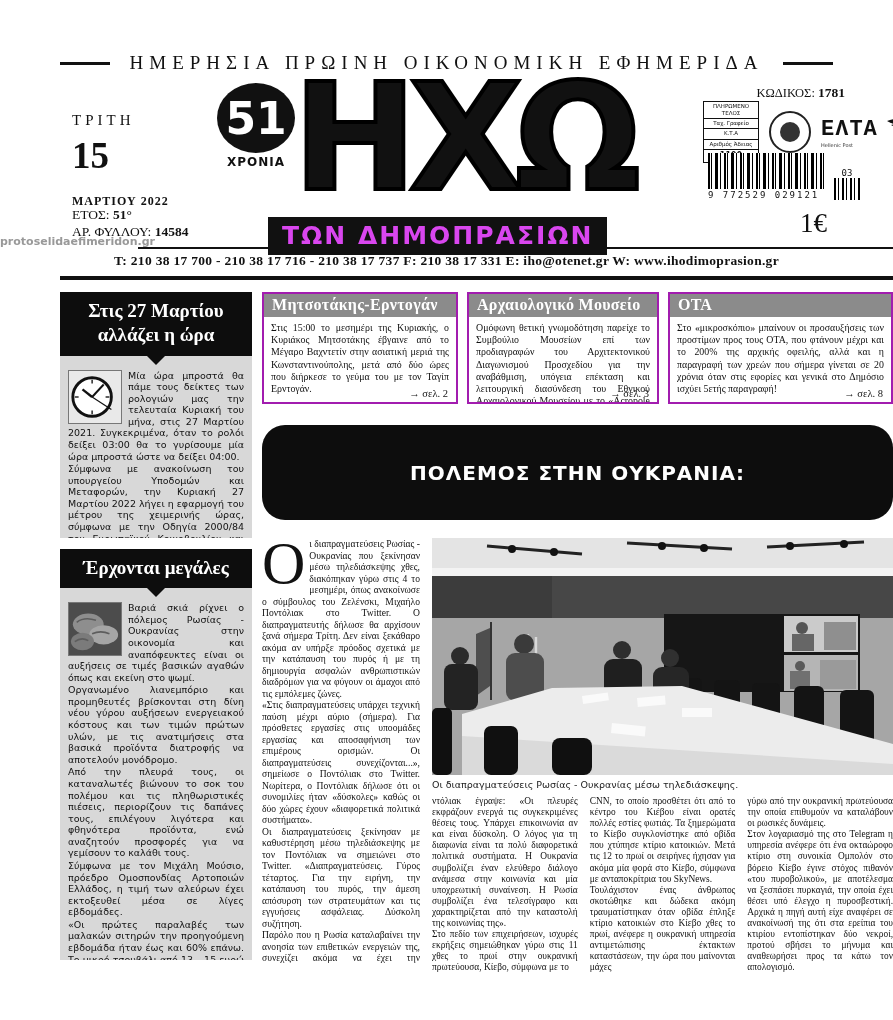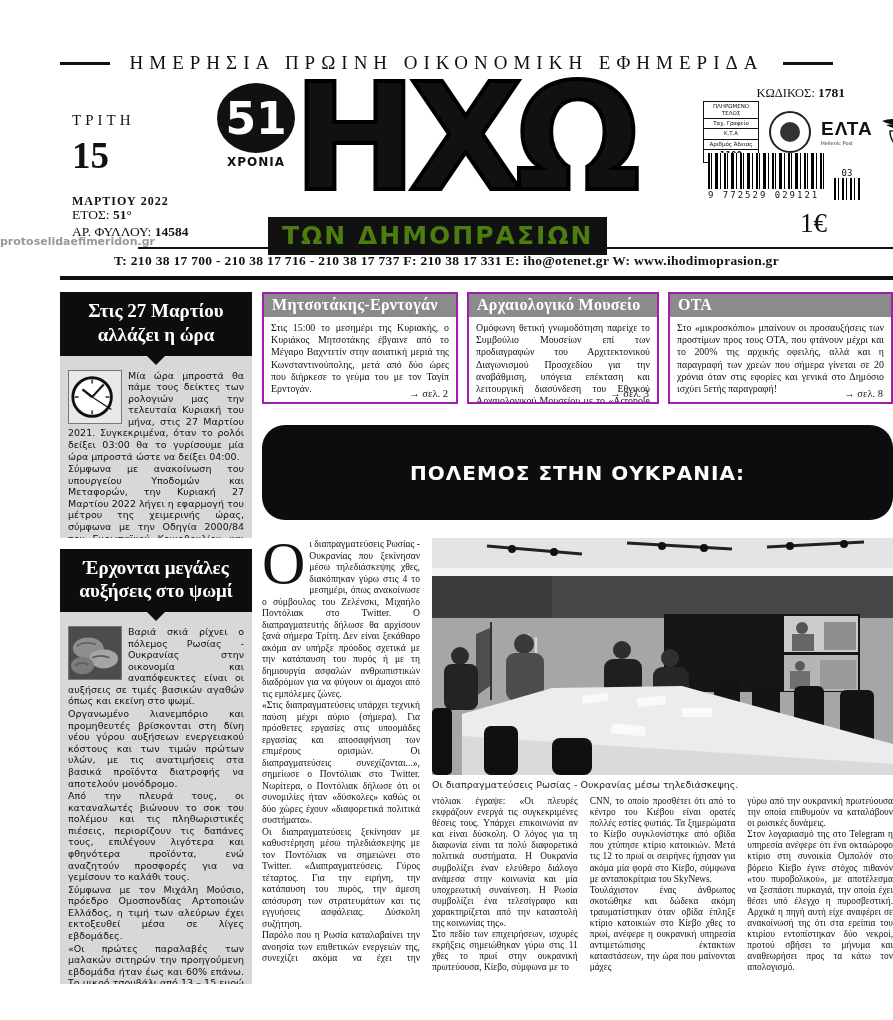--- a/index.html
+++ b/index.html
@@ -27,37 +27,37 @@
   
   .logo { position: absolute; left: 217px; top: 83px; width: 420px; height: 165px; }
   .anniv-circle { position: absolute; left: 0; top: 0; width: 78px; height: 70px; background: #111;
                   border-radius: 50%; display: flex; align-items: center; justify-content: center; z-index: 2; }
   .anniv-number { color: #fff; font-family: "DejaVu Sans", sans-serif; font-weight: bold; font-size: 44px; }
   .anniv-label { position: absolute; left: 0px; top: 72px; width: 78px; text-align: center;
                  font-family: "DejaVu Sans", sans-serif; font-weight: bold; font-size: 12px; letter-spacing: 1px; }
   .logo-main { position: absolute; left: 76px; top: -4px; font-family: "DejaVu Sans", sans-serif;
                font-weight: bold; font-size: 148px; line-height: 118px; letter-spacing: -8px;
                -webkit-text-stroke: 4px #000; }
-  .logo-sub-bar { position: absolute; left: 51px; top: 134px; background: #111; color: #4d7c0f;
+  .logo-sub-bar { position: absolute; left: 51px; top: 134px; background: #111; color: #d946ef;
                   padding: 4px 14px 5px; font-family: "DejaVu Sans", sans-serif; font-weight: bold;
                   font-size: 25px; letter-spacing: 2px; white-space: nowrap; }
 
   
   .code-line { position: absolute; right: 48px; top: 85px; font-size: 12.5px; }
   .code-line b { font-size: 13.5px; }
   .stamps-row { position: absolute; left: 703px; top: 101px; display: flex; align-items: center; gap: 10px; }
   .paid-stamp { width: 56px; border: 1.5px solid #111; font-family: "DejaVu Sans", sans-serif;
                 text-align: center; font-size: 5.5px; line-height: 1.3; }
   .paid-stamp .ps-line { border-bottom: 1px solid #111; padding: 1px; }
   .paid-stamp .ps-line:last-child { border-bottom: none; font-size: 8px; font-weight: bold; }
   .round-stamp { width: 42px; height: 42px; border-radius: 50%; border: 2px solid #222;
                  display: flex; align-items: center; justify-content: center; }
   .round-stamp-inner { width: 20px; height: 20px; border-radius: 50%; background: #333; }
   .elta-block { display: flex; align-items: center; gap: 3px; }
-  .elta-name { font-family: Liberation Sans, sans-serif; font-weight: bold; font-size: 19px; letter-spacing: 1px; }
+  .elta-name { font-family: Liberation Mono, monospace; font-weight: bold; font-size: 22px; letter-spacing: 1px; }
   .elta-sub { font-family: "DejaVu Sans", sans-serif; font-size: 5px; color: #333; }
   .barcode-wrap { position: absolute; left: 708px; top: 153px; display: flex; gap: 8px; align-items: flex-end; }
   .barcode-main { width: 118px; }
   .barcode-lines { height: 36px;
     background: repeating-linear-gradient(90deg,#000 0 2px,#fff 2px 3px,#000 3px 4px,#fff 4px 7px,#000 7px 10px,#fff 10px 12px,#000 12px 13px,#fff 13px 16px); }
   .barcode-digits { font-family: "DejaVu Sans Mono", monospace; font-size: 9px; letter-spacing: 2px; margin-top: 1px; }
   .barcode-addon { width: 26px; text-align: center; }
   .addon-digits { font-family: "DejaVu Sans Mono", monospace; font-size: 9px; }
   .addon-lines { height: 22px;
     background: repeating-linear-gradient(90deg,#000 0 2px,#fff 2px 4px,#000 4px 5px,#fff 5px 8px); }
@@ -213,21 +213,20 @@
           <line x1="24" y1="27" x2="44" y2="40" stroke="#111" stroke-width="1.2"></line>
         </svg>
         <p>Μία ώρα μπροστά θα πάμε τους δείκτες των ρολογιών μας την τελευταία Κυριακή του μήνα, στις 27 Μαρτίου 2021. Συγκεκριμένα, όταν το ρολόι δείξει 03:00 θα το γυρίσουμε μία ώρα μπροστά ώστε να δείξει 04:00.</p>
         <p>Σύμφωνα με ανακοίνωση του υπουργείου Υποδομών και Μεταφορών, την Κυριακή 27 Μαρτίου 2022 λήγει η εφαρμογή του μέτρου της χειμερινής ώρας, σύμφωνα με την Οδηγία 2000/84 του Ευρωπαϊκού Κοινοβουλίου και του Συμβουλίου της 19/1/2001, σχετικά με τις διατάξεις για τη χειμερινή ώρα. Οι δείκτες των ρολογιών πρέπει να μετακινηθούν μία ώρα μπροστά, δηλαδή από 03:00 σε 04:00.</p>
       </div>
     </div>
 
     <div class="sb-article">
       <div class="sb-header">
         <div class="t">Έρχονται μεγάλες</div>
-        <div class="t">αυξήσεις στο ψωμί</div>
         <div class="sb-pointer"></div>
       </div>
       <div class="sb-body sb-body-2">
         <svg class="sb-img" viewBox="0 0 54 54">
           <rect width="54" height="54" fill="#4c4c4c"></rect>
           <ellipse cx="20" cy="22" rx="16" ry="11" fill="#8e8e8e"></ellipse>
           <ellipse cx="36" cy="33" rx="15" ry="10" fill="#a5a5a5"></ellipse>
           <ellipse cx="14" cy="40" rx="12" ry="9" fill="#7b7b7b"></ellipse>
           <path d="M8 20 q8 -6 20 -2 M24 32 q9 -4 18 0 M6 40 q7 -5 14 -1" stroke="#5d5d5d" stroke-width="1.6" fill="none"></path>
         </svg>

